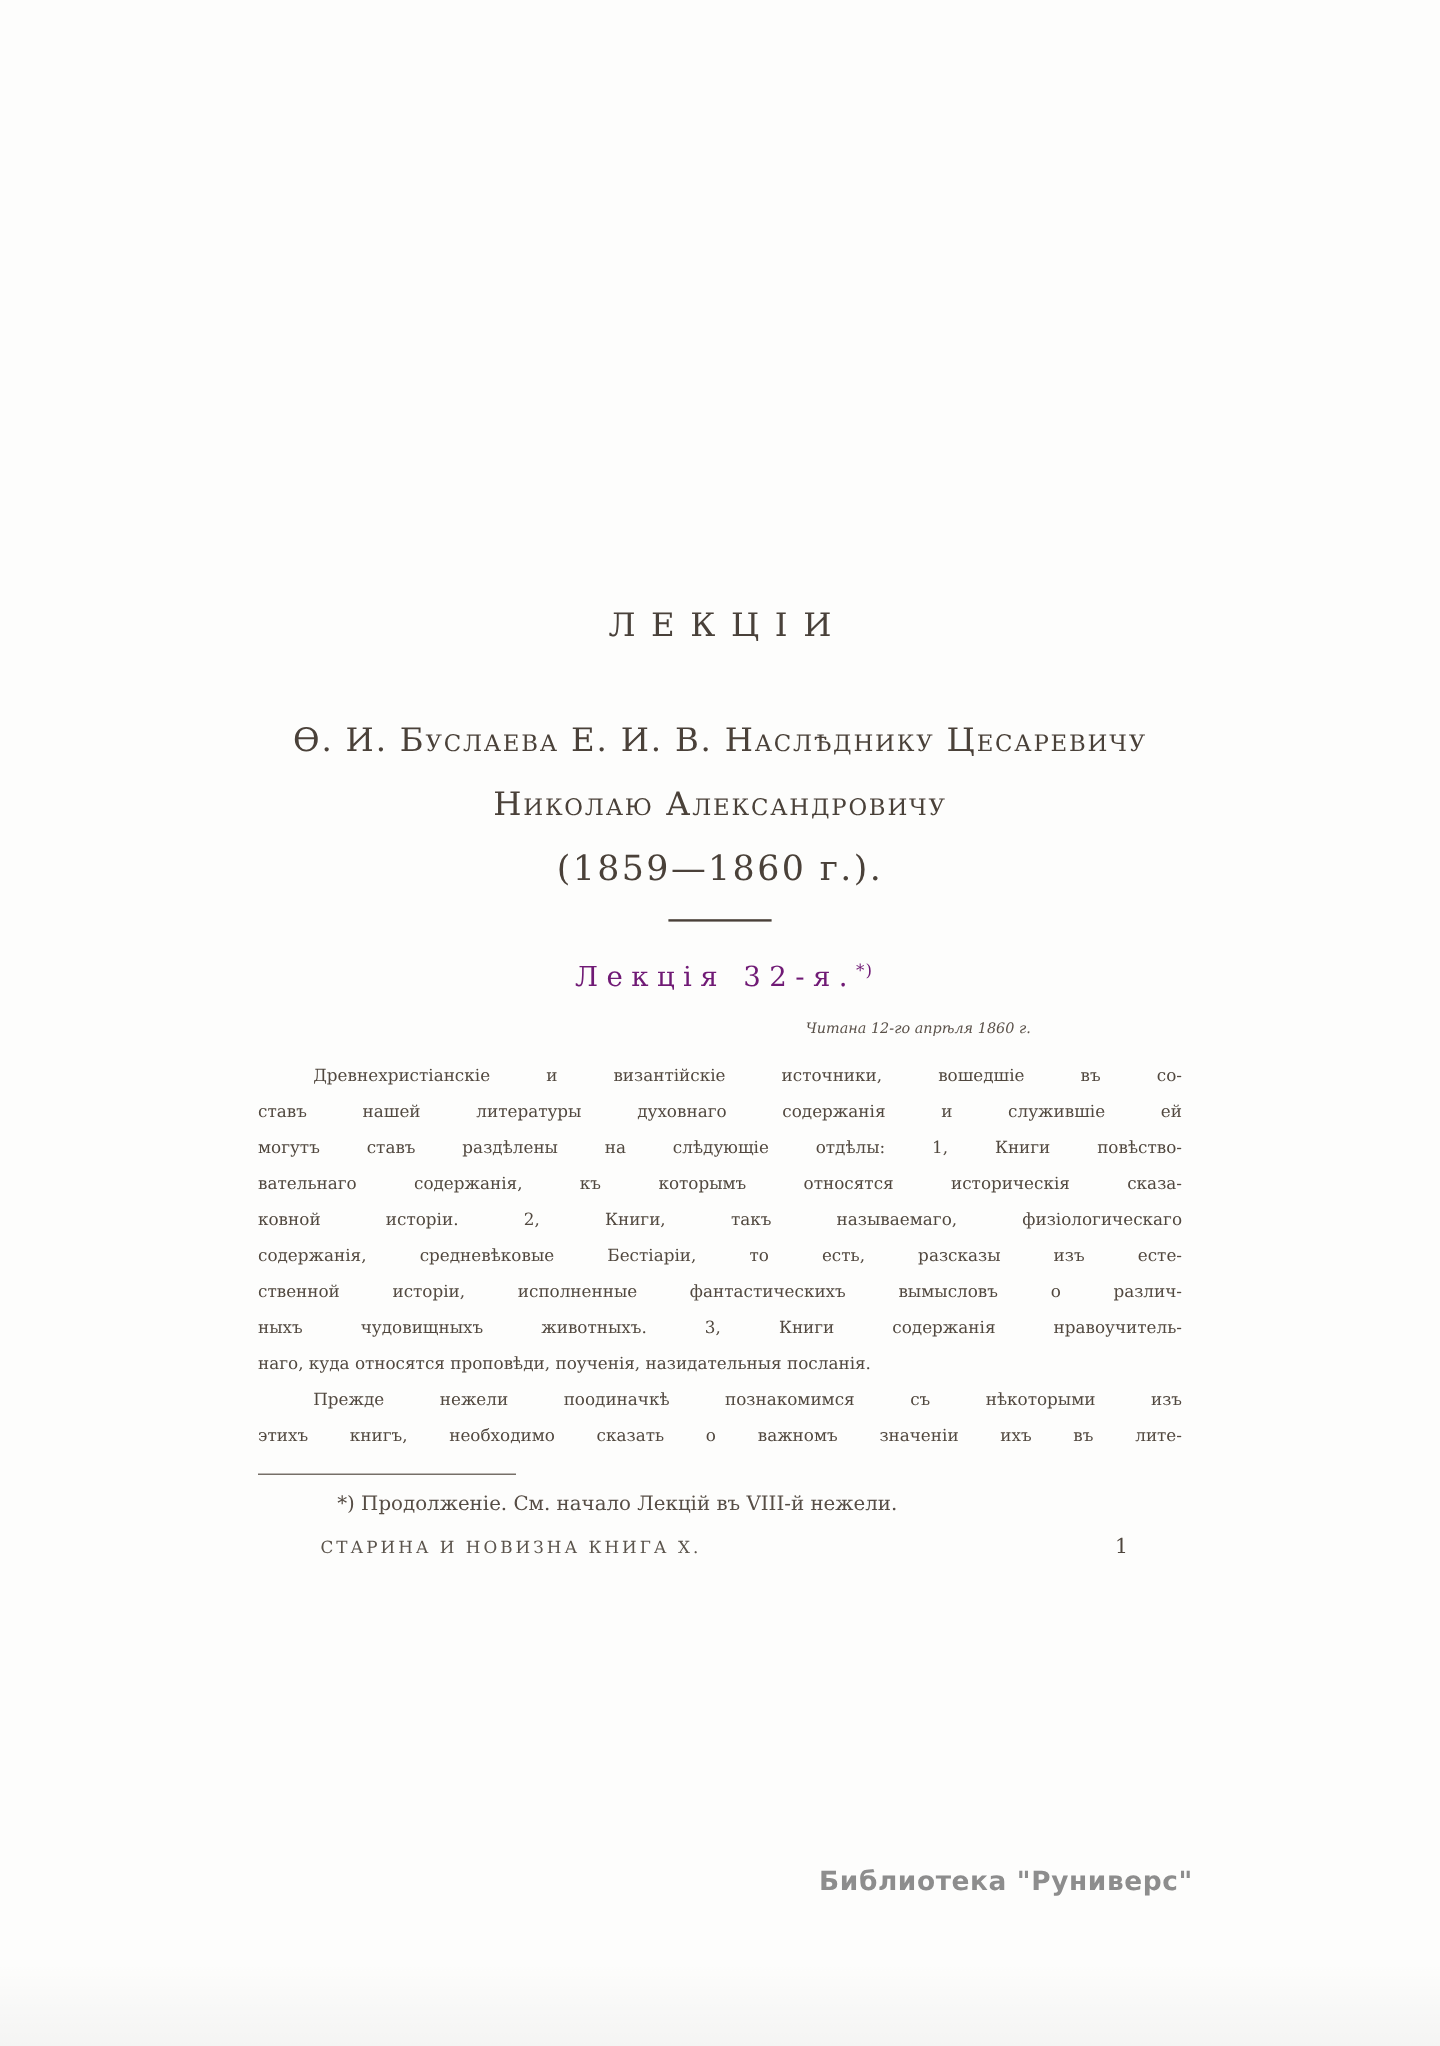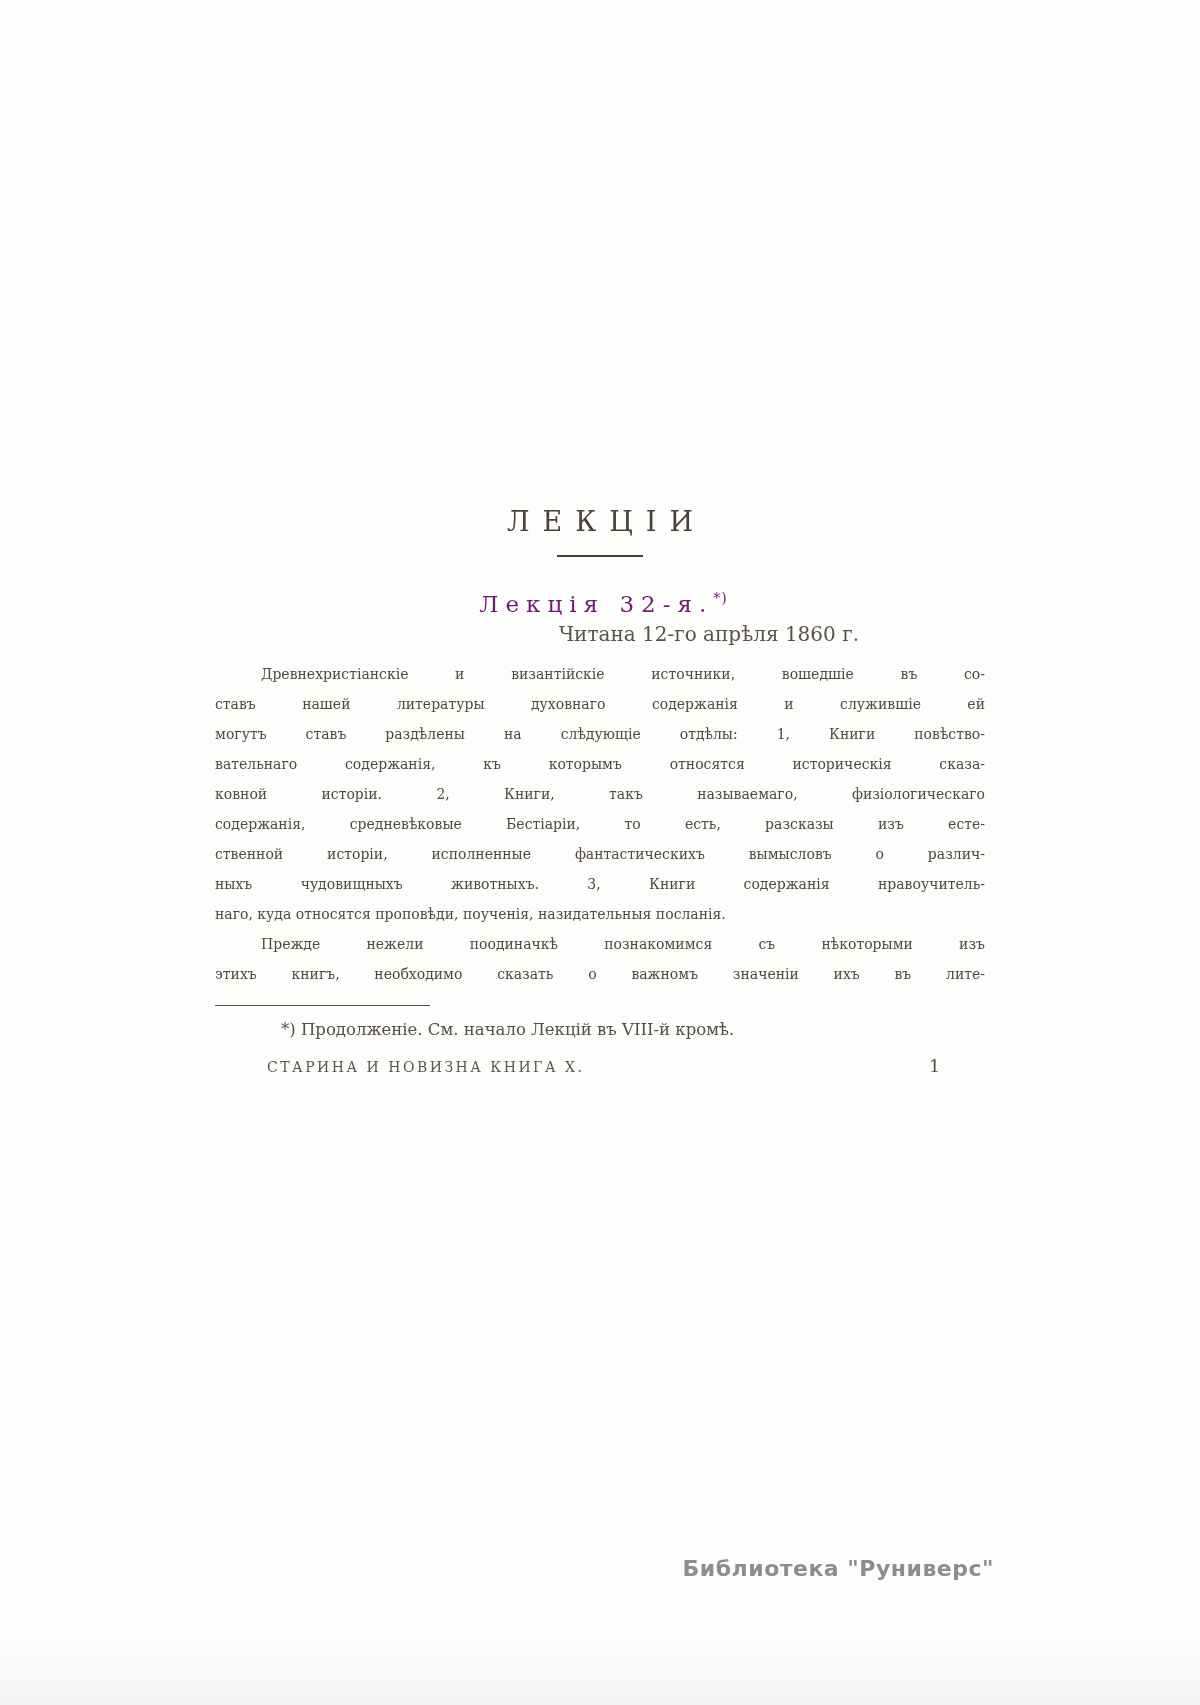--- a/index.html
+++ b/index.html
@@ -65,26 +65,27 @@
     text-align: center;
     letter-spacing: 7px;
     text-indent: 7px;
     color: #701a75;
   }
   .lecture sup {
     font-size: 14px;
     letter-spacing: 1px;
   }
   .read-note {
-    margin-top: 4px;
-    font-size: 20px;
+    margin-top: 16px;
+    font-size: 12px;
     line-height: 22px;
     text-align: right;
     padding-right: 126px;
     color: #5a5149;
+    font-style: italic;
   }
   .body-text {
     margin-top: 14px;
     font-size: 14px;
   }
   .body-text .line {
     line-height: 30px;
     text-align: justify;
     text-align-last: justify;
     white-space: normal;
@@ -134,20 +135,25 @@
   }
 </style>
 </head>
 <body>
 
 <div class="page">
   <div class="content">
 
     <h1 class="title">ЛЕКЦІИ</h1>
 
+    <div class="heading">
+      <div>Ѳ. И. Буслаева Е. И. В. Наслѣднику Цесаревичу</div>
+      <div>Николаю Александровичу</div>
+      <div class="date-line">(1859—1860 г.).</div>
+    </div>
 
     <div class="rule"></div>
 
     <h2 class="lecture"><span>Лекція 32-я.</span><sup>*)</sup></h2>
 
     <div class="read-note">Читана 12-го апрѣля 1860 г.</div>
 
     <div class="body-text">
         <div class="line indent">Древнехристіанскіе и византійскіе источники, вошедшіе въ со-</div>
         <div class="line">ставъ нашей литературы духовнаго содержанія и служившіе ей</div>
@@ -157,21 +163,21 @@
         <div class="line">содержанія, средневѣковые Бестіаріи, то есть, разсказы изъ есте-</div>
         <div class="line">ственной исторіи, исполненные фантастическихъ вымысловъ о различ-</div>
         <div class="line">ныхъ чудовищныхъ животныхъ. 3, Книги содержанія нравоучитель-</div>
         <div class="line last">наго, куда относятся проповѣди, поученія, назидательныя посланія.</div>
         <div class="line indent">Прежде нежели поодиначкѣ познакомимся съ нѣкоторыми изъ</div>
         <div class="line">этихъ книгъ, необходимо сказать о важномъ значеніи ихъ въ лите-</div>
       </div>
 
     <div class="footnote-rule"></div>
 
-    <div class="footnote">*) Продолженіе. См. начало Лекцій въ VIII-й кромѣ.</div>
+    <div class="footnote">*) Продолженіе. См. начало Лекцій въ VIII-й нежели.</div>
 
     <div class="footer-row">
       <span class="series">СТАРИНА И НОВИЗНА КНИГА X.</span>
       <span class="page-number">1</span>
     </div>
 
   </div>
 
   <div class="watermark">Библиотека "Руниверс"</div>
 </div>

